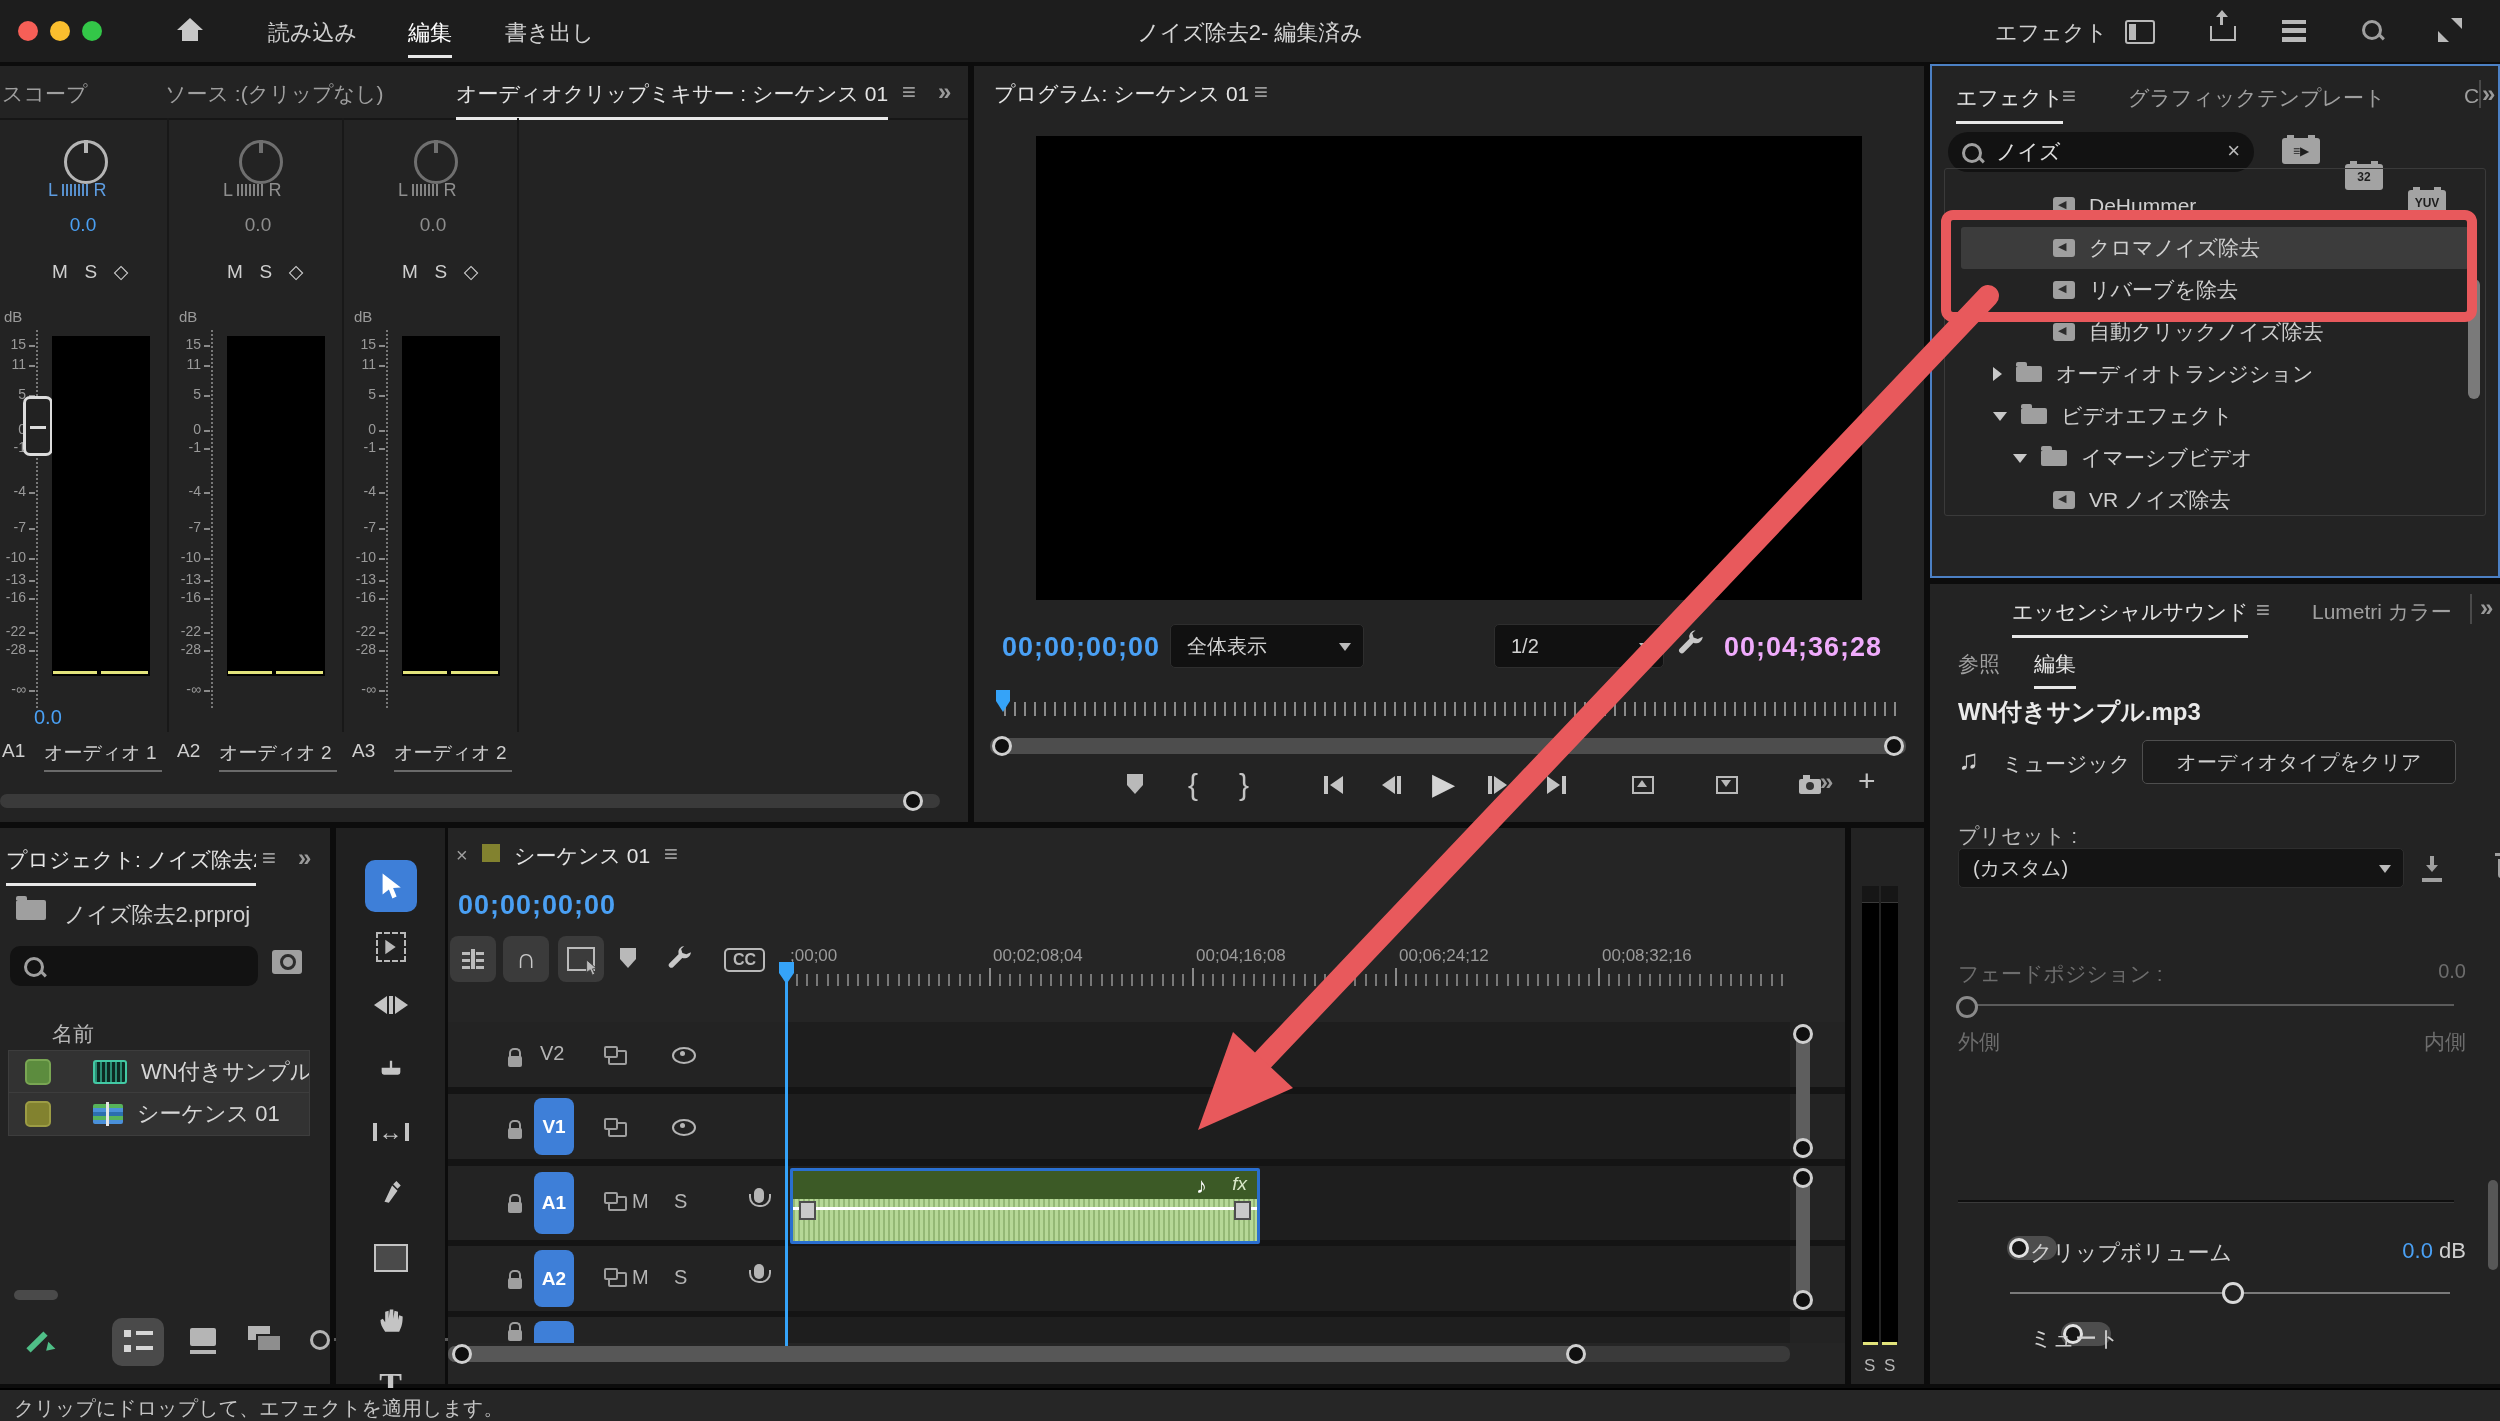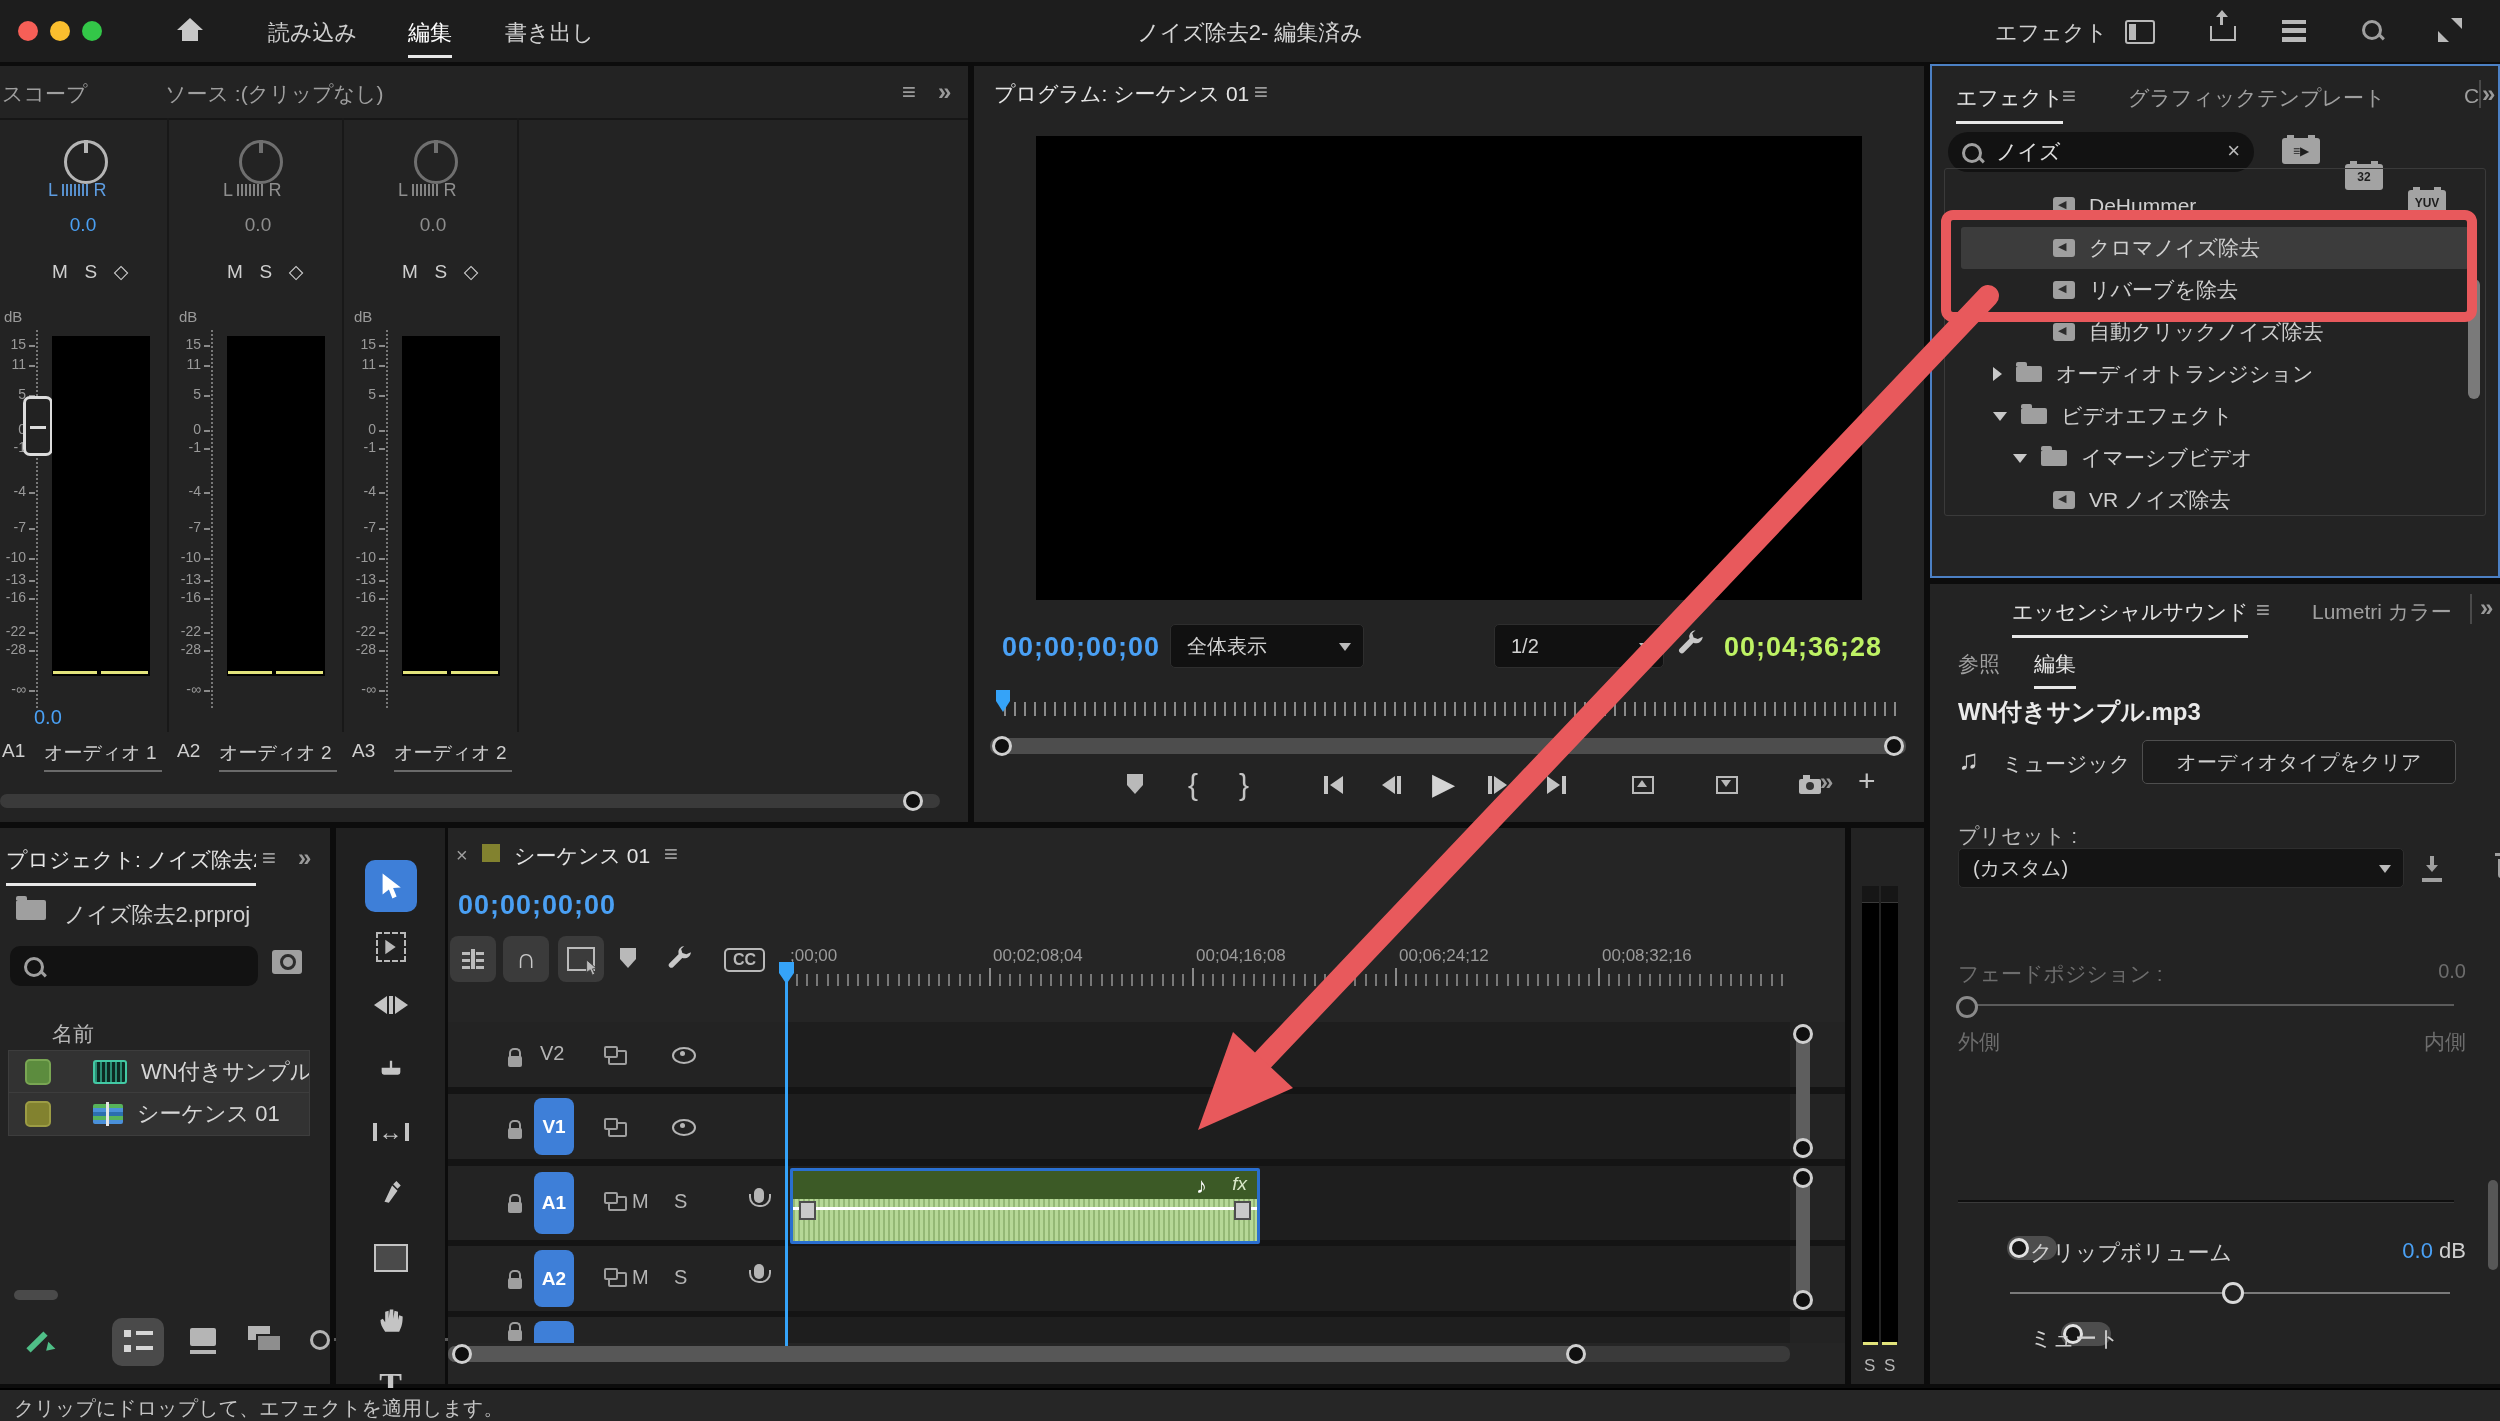--- a/index.html
+++ b/index.html
@@ -113,20 +113,21 @@
     <span class="abs" style="left:2438px;top:18px;width:24px;height:24px;">
         <i class="abs" style="right:0;top:0;border-top:11px solid #b9b9b9;border-left:11px solid transparent;"></i>
         <i class="abs" style="left:0;bottom:0;border-bottom:11px solid #b9b9b9;border-right:11px solid transparent;"></i>
       </span>
   </header>
 
   <section class="panel" id="mixer" style="left:0;top:66px;width:968px;height:756px;">
     <div class="abs" style="left:0;top:0;right:0;height:52px;border-bottom:2px solid #161616;padding-left:45px;">
       <span class="abs tabtxt" style="left:2px;top:14px;">スコープ</span>
       <span class="abs tabtxt" style="left:165px;top:14px;">ソース :(クリップなし)</span>
+      <span class="abs tabtxt tabactive" style="left:456px;top:14px;">オーディオクリップミキサー : シーケンス 01</span>
       <span class="abs hamb" style="left:902px;top:12px;">≡</span>
       <span class="abs chevs" style="left:938px;top:12px;">»</span>
     </div>
 
     <div class="stripdiv" style="left:167px;"></div>
     <div class="stripdiv" style="left:342px;"></div>
     <div class="stripdiv" style="left:517px;"></div>
 
     <div class="abs" style="left:0;top:52px;width:166px;bottom:0;">
       <span class="knob" style="left:64px;top:22px;"></span>
@@ -273,21 +274,21 @@
         <span>全体表示</span>
         <i class="ddchev"></i>
       </div>
     <div class="dd" style="left:520px;top:558px;width:152px;height:42px;padding-left:16px;">
         <span>1/2</span>
         <i class="ddchev"></i>
       </div>
     <svg class="abs" style="left:700px;top:562px;" width="32" height="32" viewBox="0 0 24 24">
         <path d="M21.5 6.5a5 5 0 0 1-6.9 4.6L7.4 18.3a2.1 2.1 0 1 1-3-3l7.2-7.2A5 5 0 0 1 16.2 1.6L13.7 4l1 3.2 3.2 1z" fill="#c8c8c8"></path>
       </svg>
-    <span class="abs tc" style="left:750px;top:566px;color:#bef264;text-align:center;">00;04;36;28</span>
+    <span class="abs tc" style="left:750px;top:566px;color:#f0abfc;text-align:center;">00;04;36;28</span>
 
     <div class="abs" style="left:30px;top:636px;width:900px;height:14px;background:repeating-linear-gradient(90deg,#8a8a8a 0 2px,transparent 2px 10px);"></div>
     <span class="abs" style="left:22px;top:624px;width:14px;height:22px;background:#35a3f8;clip-path:polygon(0 0,100% 0,100% 50%,50% 100%,0 50%);"></span>
     <div class="sbar" style="left:16px;top:672px;width:916px;height:16px;background:#4d4d4d;">
       <span class="scirc" style="left:2px;top:-2px;"></span>
         <span class="scirc" style="right:2px;top:-2px;"></span>
     </div>
 
     <div>
       <span class="abs flag" style="left:153px;top:708px;"></span>

